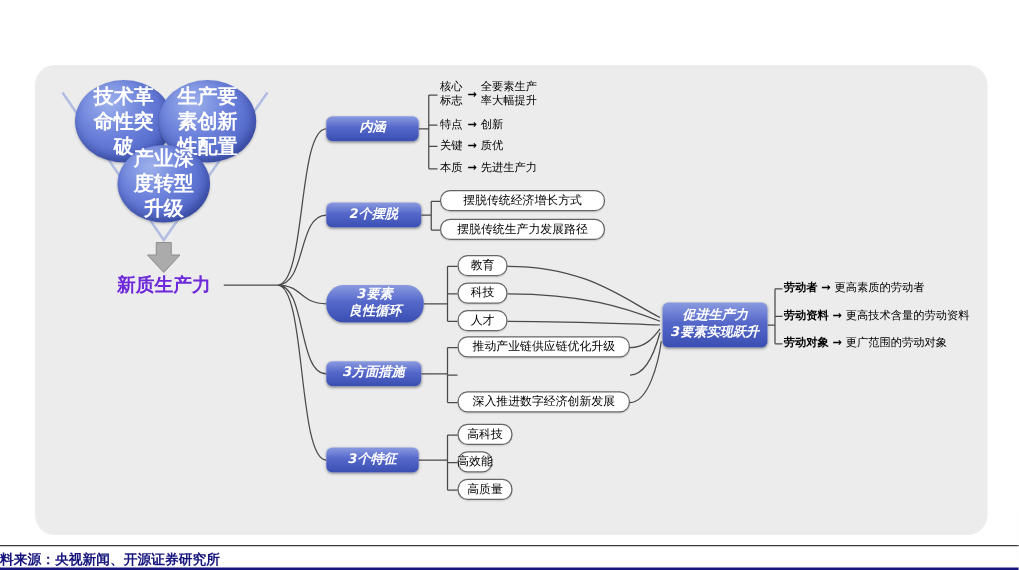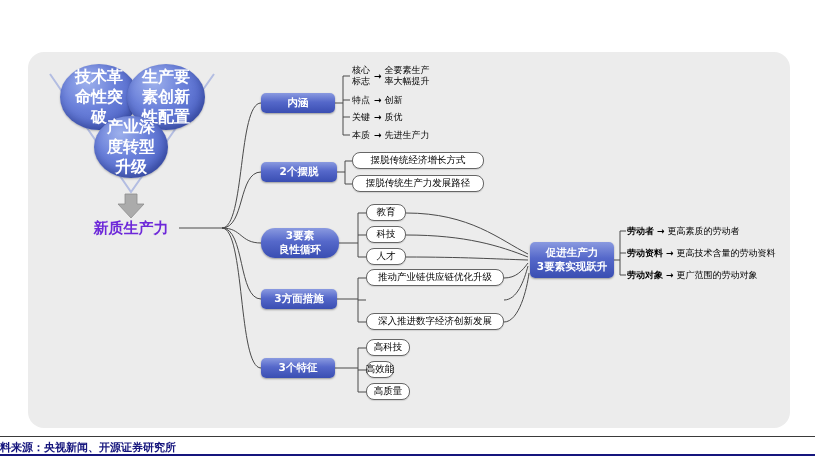--- a/index.html
+++ b/index.html
@@ -16,21 +16,21 @@
             background:radial-gradient(ellipse at 35% 28%, #9db0ec 0%, #6a80da 40%, #3f55bc 100%);
             box-shadow:inset -2px -4px 8px rgba(10,20,80,.35), 0 1px 2px rgba(0,0,0,.25); }
   .c1 { left:60px;  top:64px;  width:78px; height:66px; padding:0 13px; }
   .c2 { left:127px; top:64px;  width:78px; height:66px; padding:0 13px; }
   .c3 { left:94px;  top:116px; width:74px; height:62px; padding:0 11px; }
   .result-label { left:83px; top:219px; width:96px; text-align:center; font-size:15px;
                   font-weight:bold; color:#6d28d9;font-family:Liberation Serif, serif; }
   .bnode { background:linear-gradient(180deg,#8a9ae0 0%, #5568ca 45%, #3a4eb2 100%); color:#fff;
            font-weight:bold; border-radius:5px; display:flex; align-items:center; justify-content:center;
            text-align:center; font-size:10.5px; line-height:1.3; white-space:pre-line;
-           box-shadow:0 1px 2px rgba(0,0,0,.35); }
+           box-shadow:0 1px 2px rgba(0,0,0,.35);font-style:italic; }
   .wbox { background:#fff; border:1px solid #666; border-radius:8px; font-size:9.5px; color:#000;
           display:flex; align-items:center; justify-content:center; white-space:nowrap;
           box-shadow:0 1px 1px rgba(0,0,0,.12); height:17px; }
   .kv { display:flex; align-items:center; gap:3px; font-size:9px; color:#000; line-height:1.2; }
   .kv .k { white-space:pre-line; text-align:center; min-width:20px; }
   .kv .k-bold { font-weight:bold; }
   .kv .arr { font-weight:bold; }
   .kv .v { white-space:pre-line; }
   .footer-sep { left:0; top:436px; width:815px; height:1px; background:#3a3a3a; }
   .footer-bottom { left:0; bottom:0; width:815px; height:2px; background:#15157d; }

